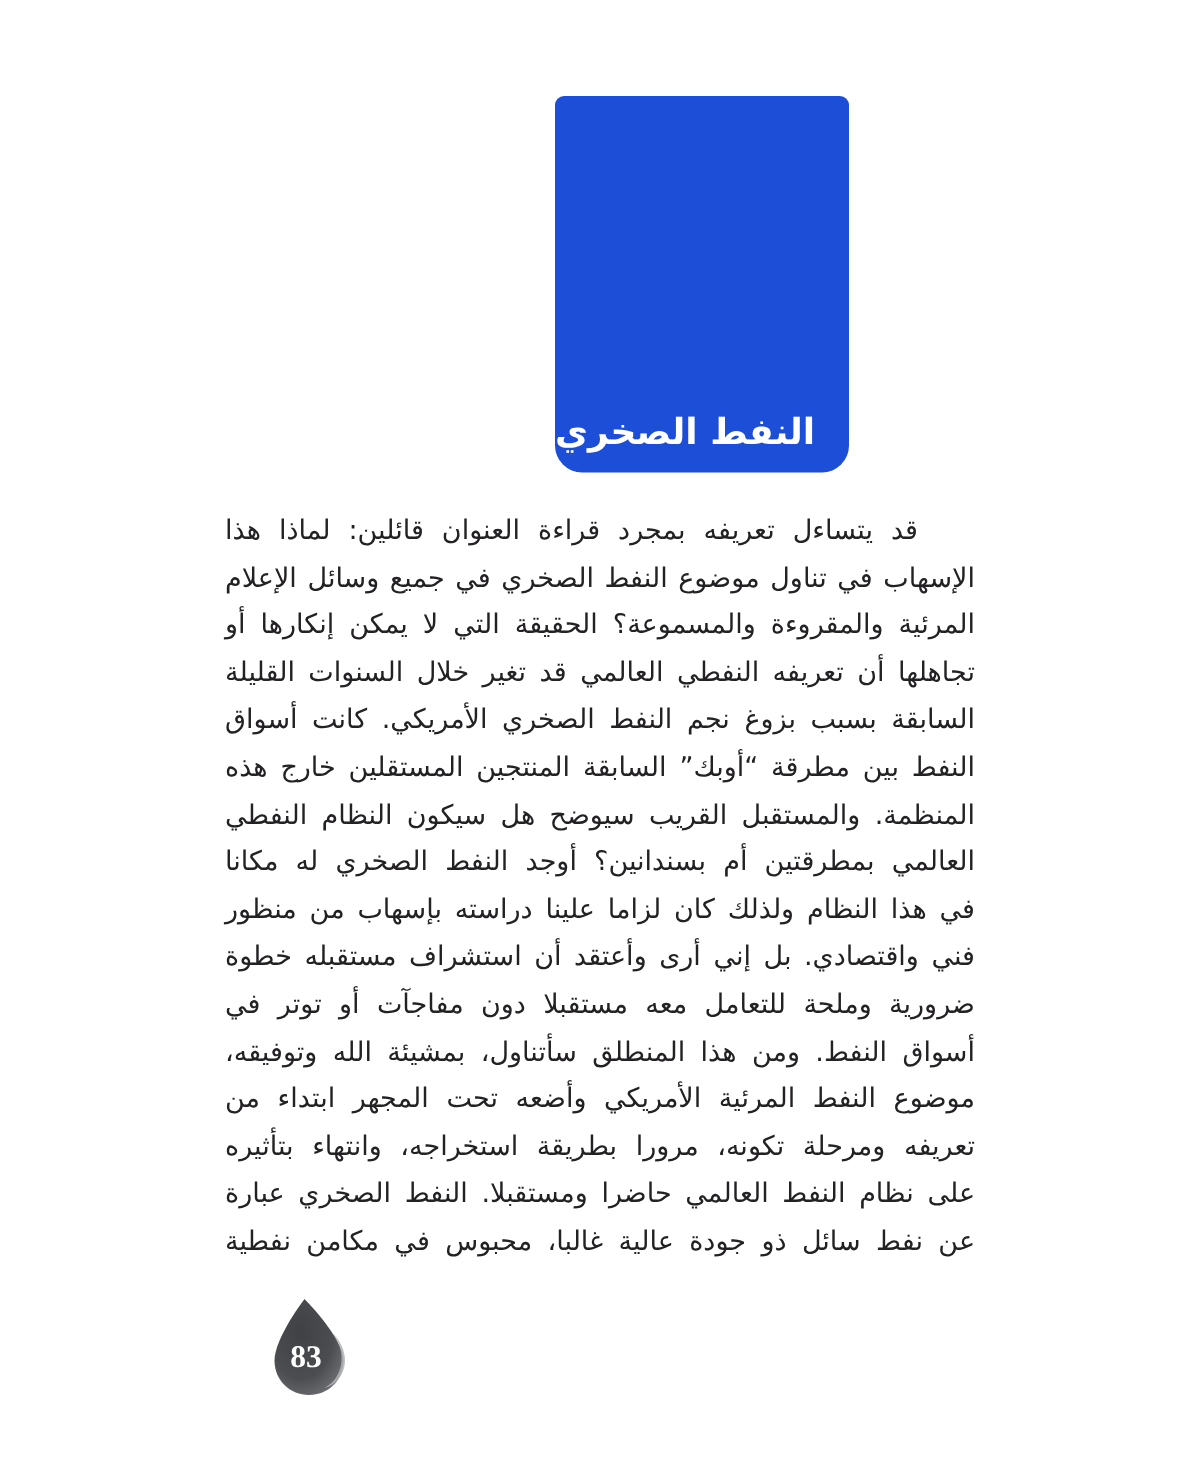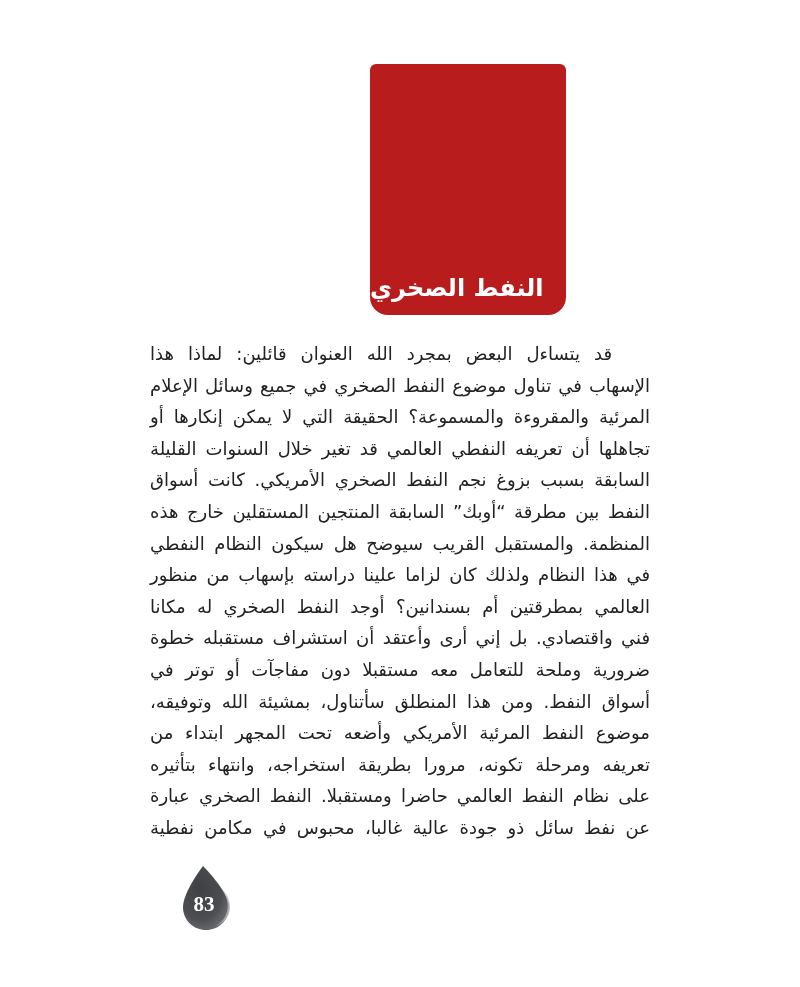--- a/index.html
+++ b/index.html
@@ -16,21 +16,21 @@
     font-family: "DejaVu Sans", sans-serif;
   }
 
   
   .title-box {
     position: absolute;
     left: 370px;
     top: 64px;
     width: 196px;
     height: 251px;
-    background: #b91c1c;
+    background: #1d4ed8;
     border-radius: 6px 6px 18px 18px;
     display: flex;
     align-items: flex-end;
     justify-content: flex-end;
     box-sizing: border-box;
     padding: 0 16px 14px 0;
     direction: rtl;
   }
   .title-box .chapter-title {
     color: #ffffff;
@@ -86,29 +86,29 @@
 </head>
 <body>
 
 <div class="page">
 
   <div class="title-box">
     <span class="chapter-title">النفط الصخري</span>
   </div>
 
   <div class="body-text">
-      <div class="line first">قد يتساءل البعض بمجرد الله العنوان قائلين: لماذا هذا</div>
+      <div class="line first">قد يتساءل تعريفه بمجرد قراءة العنوان قائلين: لماذا هذا</div>
       <div class="line">الإسهاب في تناول موضوع النفط الصخري في جميع وسائل الإعلام</div>
       <div class="line">المرئية والمقروءة والمسموعة؟ الحقيقة التي لا يمكن إنكارها أو</div>
       <div class="line">تجاهلها أن تعريفه النفطي العالمي قد تغير خلال السنوات القليلة</div>
       <div class="line">السابقة بسبب بزوغ نجم النفط الصخري الأمريكي. كانت أسواق</div>
       <div class="line">النفط بين مطرقة “أوبك” السابقة المنتجين المستقلين خارج هذه</div>
       <div class="line">المنظمة. والمستقبل القريب سيوضح هل سيكون النظام النفطي</div>
+      <div class="line">العالمي بمطرقتين أم بسندانين؟ أوجد النفط الصخري له مكانا</div>
       <div class="line">في هذا النظام ولذلك كان لزاما علينا دراسته بإسهاب من منظور</div>
-      <div class="line">العالمي بمطرقتين أم بسندانين؟ أوجد النفط الصخري له مكانا</div>
       <div class="line">فني واقتصادي. بل إني أرى وأعتقد أن استشراف مستقبله خطوة</div>
       <div class="line">ضرورية وملحة للتعامل معه مستقبلا دون مفاجآت أو توتر في</div>
       <div class="line">أسواق النفط. ومن هذا المنطلق سأتناول، بمشيئة الله وتوفيقه،</div>
       <div class="line">موضوع النفط المرئية الأمريكي وأضعه تحت المجهر ابتداء من</div>
       <div class="line">تعريفه ومرحلة تكونه، مرورا بطريقة استخراجه، وانتهاء بتأثيره</div>
       <div class="line">على نظام النفط العالمي حاضرا ومستقبلا. النفط الصخري عبارة</div>
       <div class="line">عن نفط سائل ذو جودة عالية غالبا، محبوس في مكامن نفطية</div>
     </div>
 
   <div class="page-drop">

